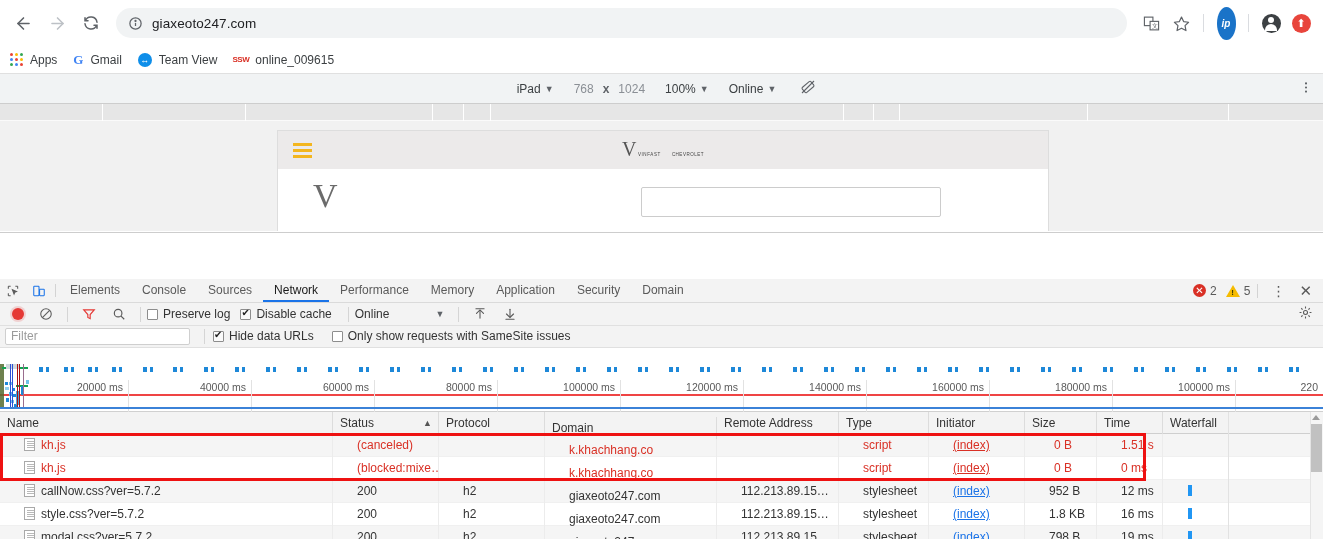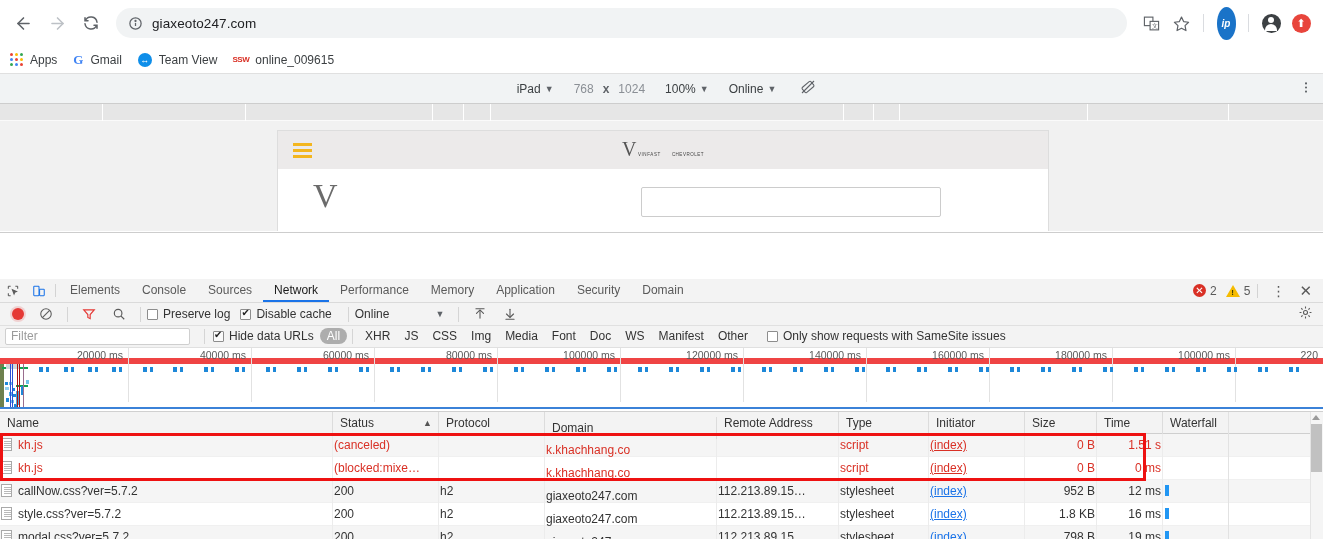--- a/index.html
+++ b/index.html
@@ -141,21 +141,21 @@
   .ft-input { width:185px; height:17px; border:1px solid #cfcfcf; border-radius:2px;
      background:#fff; color:#9b9b9b; padding:0 5px; font-size:12px; display:flex; align-items:center;
      box-shadow:inset 0 0 0 1px #fff; }
   .ft-div { width:1px; height:15px; background:#d5d5d5; margin:0 8px; }
   .ft-types { display:flex; align-items:center; gap:0; }
   .ft-type { padding:1px 7px; border-radius:9px; color:#333; font-size:12px; }
   .ft-type.sel { background:#adadad; color:#fff; }
 
   
   .overview { height:70px; position:relative; background:#fff; border-bottom:1px solid #d0d0d0;}
-  .ov-ruler { height:16px; position:relative; border-bottom:6px solid #ef4444; }
+  .ov-ruler { height:16px; position:relative; border-bottom:2px solid #ef4444;margin-top:32px; }
   .ov-tick { position:absolute; top:0; height:54px; width:1px; background:#e2e2e2; }
   .ov-label { position:absolute; top:1px; font-size:10.5px; color:#5a5a5a; transform:translateX(-100%);
      padding-right:5px; white-space:nowrap;}
   .ov-canvas { position:absolute; left:0; right:0; top:16px; bottom:2px; overflow:hidden;}
   .ov-bar { position:absolute; background:#1e88d8; }
   .ov-green { position:absolute; background:#12a150; height:2px; }
   .ov-red { position:absolute; width:1px; background:#a11; }
   .ov-blue { position:absolute; width:1px; background:#2b4fd6; }
   .ov-purple { position:absolute; width:1px; background:#9a6d8e; }
   .ov-bottomline { position:absolute; left:0; right:0; bottom:0; height:2px; background:#3b82d8; }
@@ -164,21 +164,21 @@
   
   .tbl { flex:1 1 auto; position:relative; overflow:hidden; }
   .thead { display:flex; height:22px; background:#f3f3f3; border-bottom:1px solid #cfcfcf;
      font-size:12px; color:#333; align-items:center; }
   .th { padding:0 7px; height:22px; line-height:22px; border-right:1px solid #dcdcdc;
      overflow:hidden; white-space:nowrap; position:relative; }
   .th .sort { position:absolute; right:6px; top:0; font-size:9px; color:#555; }
   .row { display:flex; height:23px; font-size:12px; align-items:center;
       border-bottom:1px solid #f0f0f0; }
   .row.alt { background:#f5f5f5; }
-  .td { padding:0 1px; height:23px; line-height:23px; border-right:1px solid #ececec;
+  .td { padding:0 24px; height:23px; line-height:23px; border-right:1px solid #ececec;
      overflow:hidden; white-space:nowrap; }
   .td.num { text-align:right; }
   .c-name{width:333px;} .c-status{width:106px;} .c-proto{width:106px;}
   .c-domain{width:172px;margin-top:11px;} .c-remote{width:122px;} .c-type{width:90px;}
   .c-init{width:96px;} .c-size{width:72px;} .c-time{width:66px;} .c-wf{flex:1 1 auto; border-right:none;}
   .fileic { width:11px; height:13px; border:1px solid #a9a9a9; background:#fff; display:inline-block;
      vertical-align:-2px; margin-right:6px; position:relative; }
   .fileic::after{ content:""; position:absolute; left:1.5px; top:2px; width:7px; height:1px;
      background:#b9b9b9; box-shadow:0 2px 0 #b9b9b9, 0 4px 0 #b9b9b9, 0 6px 0 #b9b9b9;}
   .red { color:#d93025; }
@@ -450,34 +450,20 @@
             <path d="M12 2.5v3M12 18.5v3M2.5 12h3M18.5 12h3M5.2 5.2l2.1 2.1M16.7 16.7l2.1 2.1M18.8 5.2l-2.1 2.1M7.3 16.7l-2.1 2.1"></path>
           </svg>
       </span>
     </div>
 
     <div class="ft-bar">
       <span class="ft-input">Filter</span>
       <span class="ft-div" style="margin-left:14px"></span>
       <span class="cbx on"></span>
       <span class="cb-label" style="margin-right:6px">Hide data URLs</span>
-      <span class="ft-types">
-        <span class="ft-type sel">All</span>
-        <span class="ft-div" style="margin:0 5px"></span>
-        <span class="ft-type">XHR</span>
-        <span class="ft-type">JS</span>
-        <span class="ft-type">CSS</span>
-        <span class="ft-type">Img</span>
-        <span class="ft-type">Media</span>
-        <span class="ft-type">Font</span>
-        <span class="ft-type">Doc</span>
-        <span class="ft-type">WS</span>
-        <span class="ft-type">Manifest</span>
-        <span class="ft-type">Other</span>
-      </span>
       <span class="cbx" style="margin-left:12px"></span>
       <span class="cb-label">Only show requests with SameSite issues</span>
     </div>
 
     <div class="overview">
       <div class="ov-ruler">
         <span class="ov-tick" style="left:128px"></span>
         <span class="ov-tick" style="left:251px"></span>
         <span class="ov-tick" style="left:374px"></span>
         <span class="ov-tick" style="left:497px"></span>

